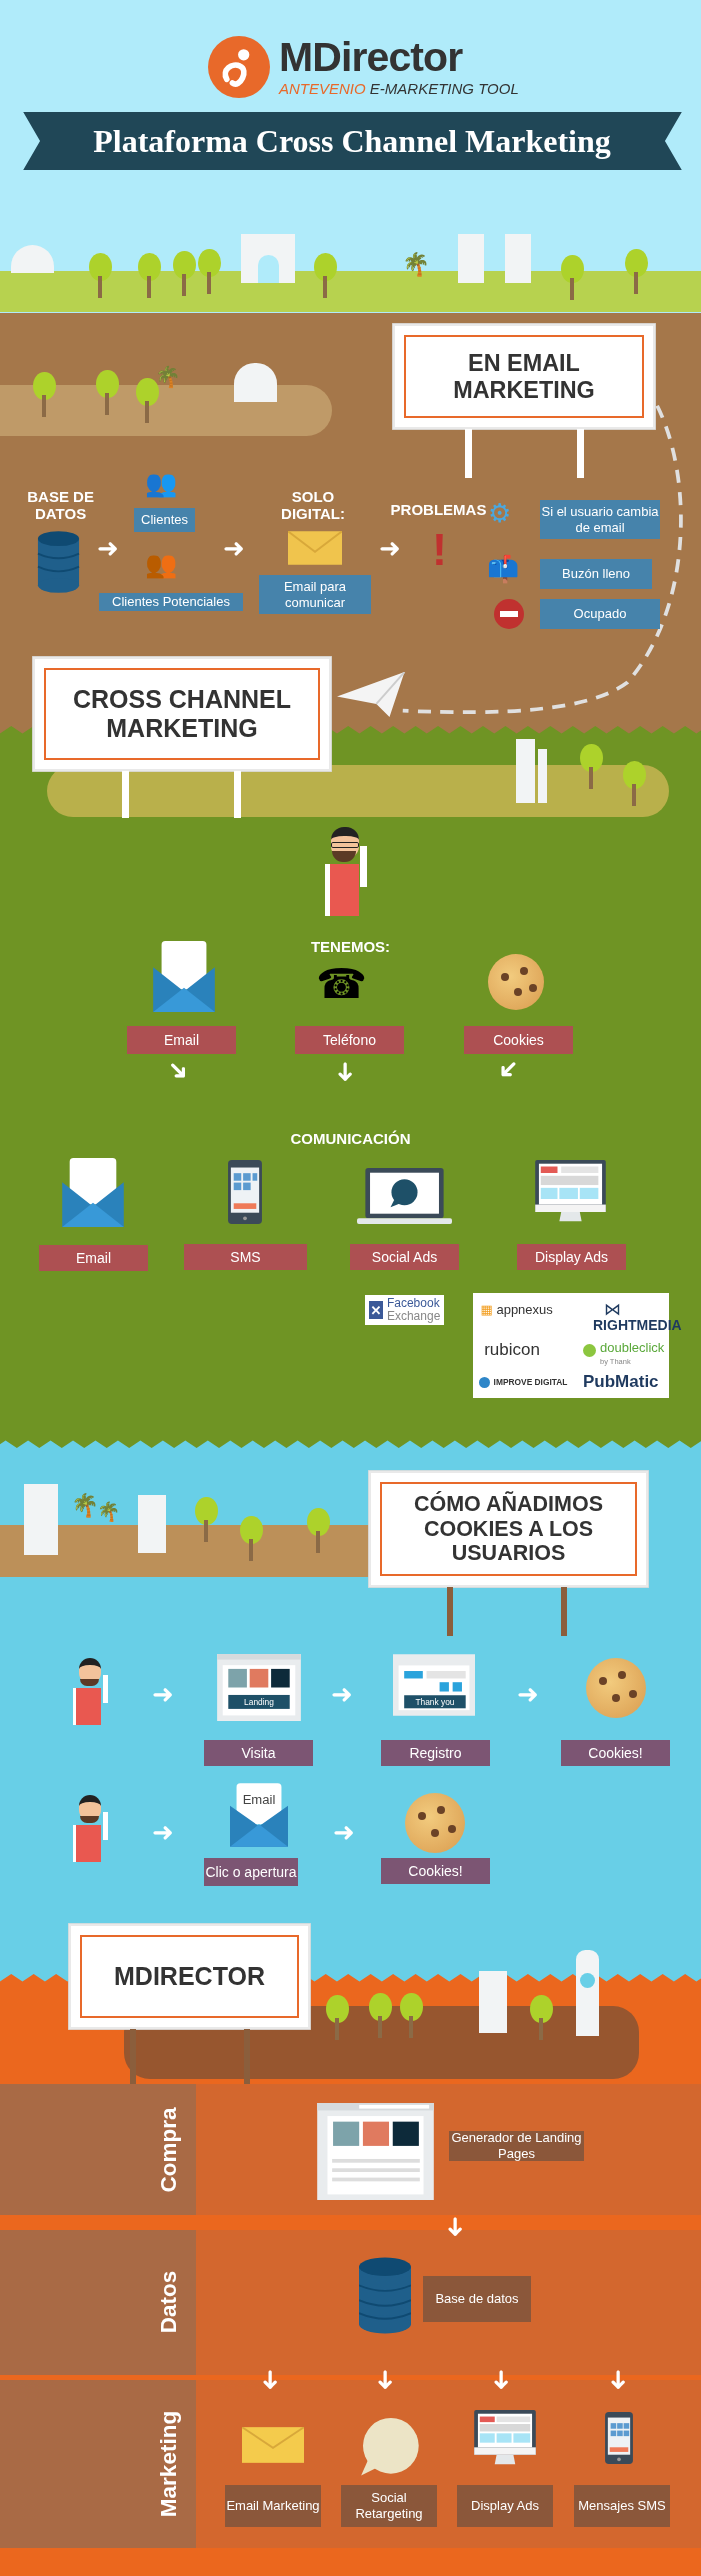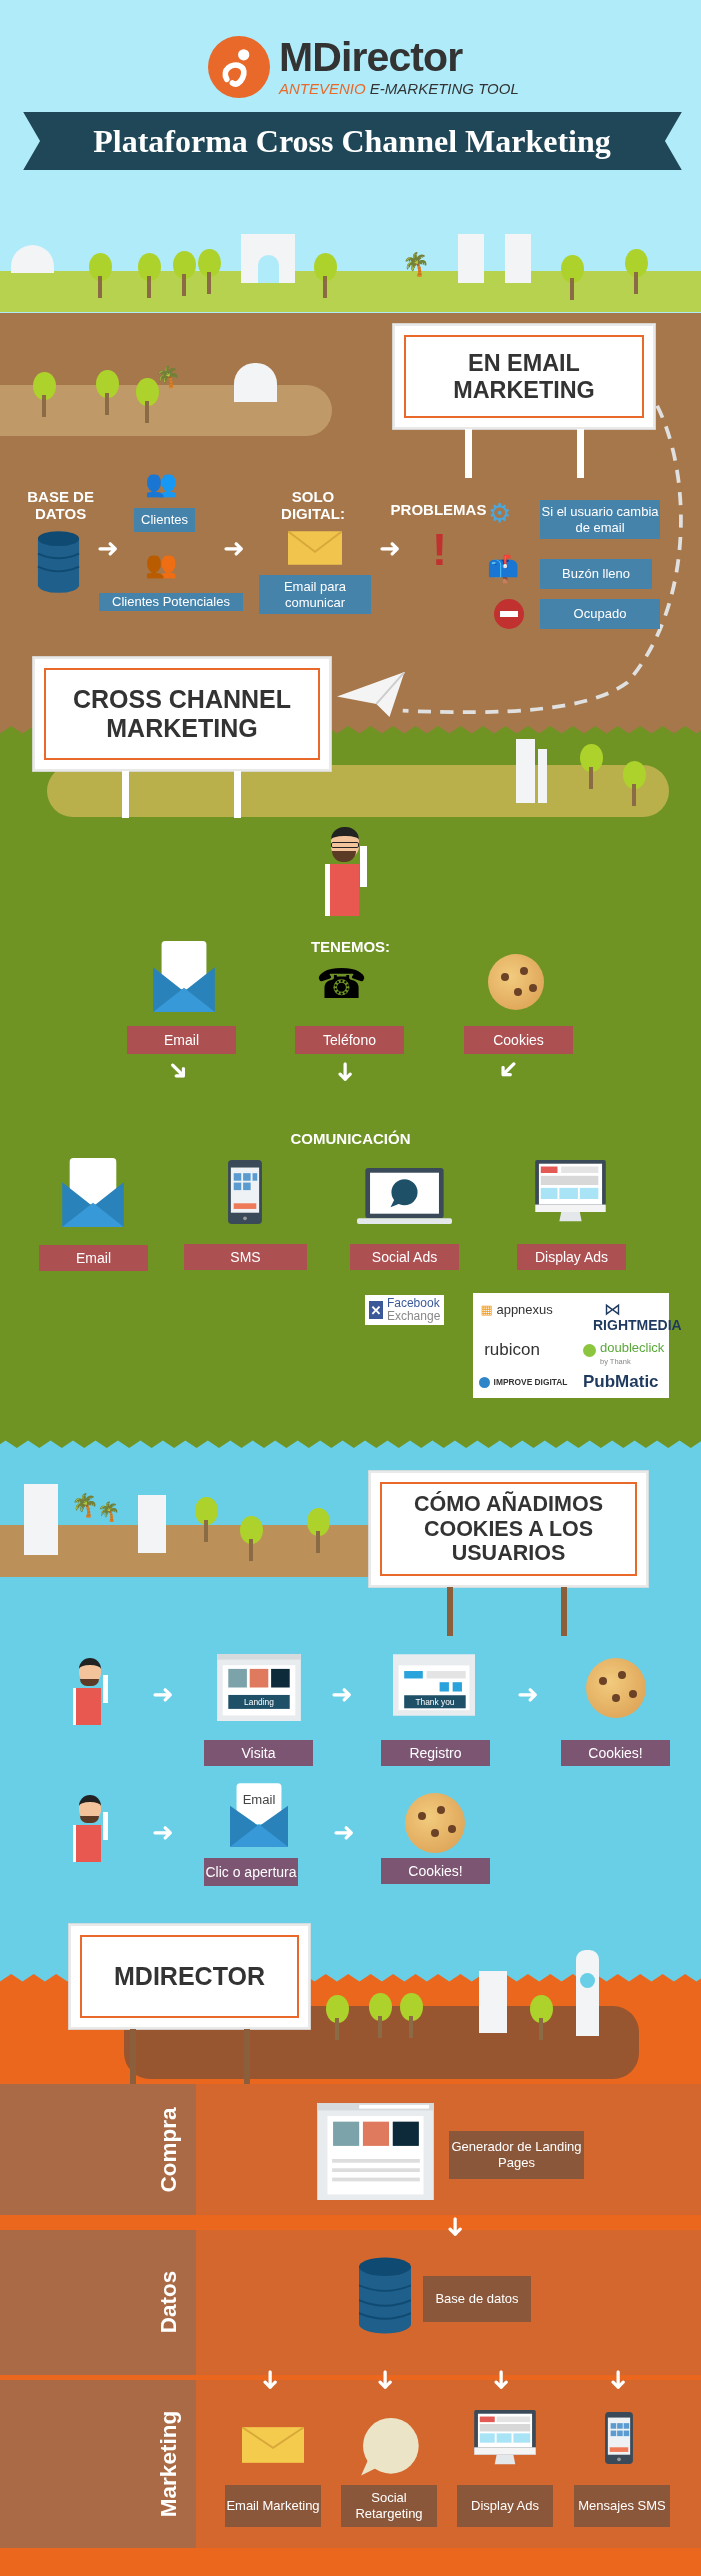--- a/index.html
+++ b/index.html
@@ -440,21 +440,21 @@
     <rect x="0" y="0" width="125" height="8" fill="#d6dadd"></rect>
     <rect x="45" y="2" width="75" height="4" fill="#fff"></rect>
     <rect x="11" y="14" width="103" height="84" fill="#fff"></rect>
     <rect x="17" y="20" width="28" height="26" fill="#7da3aa"></rect>
     <rect x="49" y="20" width="28" height="26" fill="#e07a5f"></rect>
     <rect x="81" y="20" width="28" height="26" fill="#0d2a3a"></rect>
     <rect x="16" y="60" width="94" height="4" fill="#ddd"></rect>
     <rect x="16" y="70" width="94" height="4" fill="#ddd"></rect>
     <rect x="16" y="80" width="94" height="4" fill="#ddd"></rect>
   </svg>
-<div class="abs darkbox" style="left:449px;top:2131px;width:135px;height:48px">Generador de Landing Pages</div>
+<div class="abs darkbox" style="left:449px;top:2131px;width:135px;height:30px">Generador de Landing Pages</div>
 <div class="abs arrow-r" style="left:445px;top:2214px;transform:rotate(90deg)">➜</div>
 
 <svg class="abs" style="left:359px;top:2257px" width="52" height="77" viewBox="0 0 56 82">
     <rect x="0" y="10" width="56" height="62" fill="#1f5f8b"></rect>
     <ellipse cx="28" cy="10" rx="28" ry="10" fill="#0f4a72"></ellipse>
     <ellipse cx="28" cy="72" rx="28" ry="10" fill="#1f5f8b"></ellipse>
     <path d="M0 30 Q28 42 56 30 M0 46 Q28 58 56 46 M0 60 Q28 72 56 60" stroke="#0f4a72" stroke-width="2" fill="none"></path>
   </svg>
 <div class="abs darkbox" style="left:423px;top:2276px;width:108px;height:46px">Base de datos</div>
 

